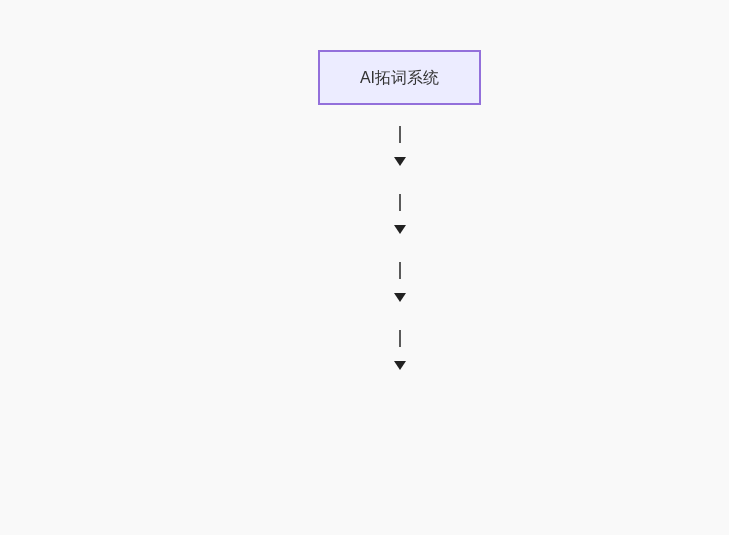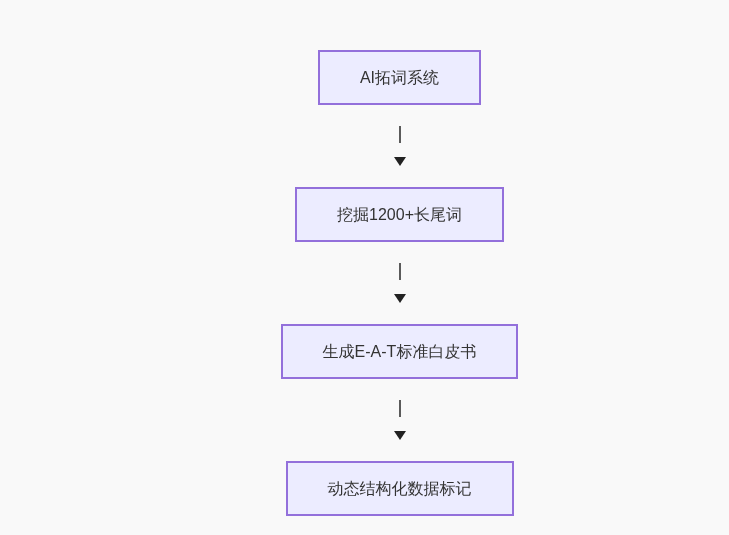--- a/index.html
+++ b/index.html
@@ -72,41 +72,32 @@
 
     <div class="node">
       <span>AI拓词系统</span>
     </div>
 
     <div class="edge">
       <div class="line"></div>
       <div class="head"></div>
     </div>
 
-    <div class="node">
-      <span>挖掘1200+长尾词</span>
-    </div>
 
     <div class="edge">
       <div class="line"></div>
       <div class="head"></div>
     </div>
 
-    <div class="node">
-      <span>生成E-A-T标准白皮书</span>
-    </div>
 
     <div class="edge">
       <div class="line"></div>
       <div class="head"></div>
     </div>
 
-    <div class="node">
-      <span>动态结构化数据标记</span>
-    </div>
 
     <div class="edge">
       <div class="line"></div>
       <div class="head"></div>
     </div>
 
 
   </div>
 </div>
 

